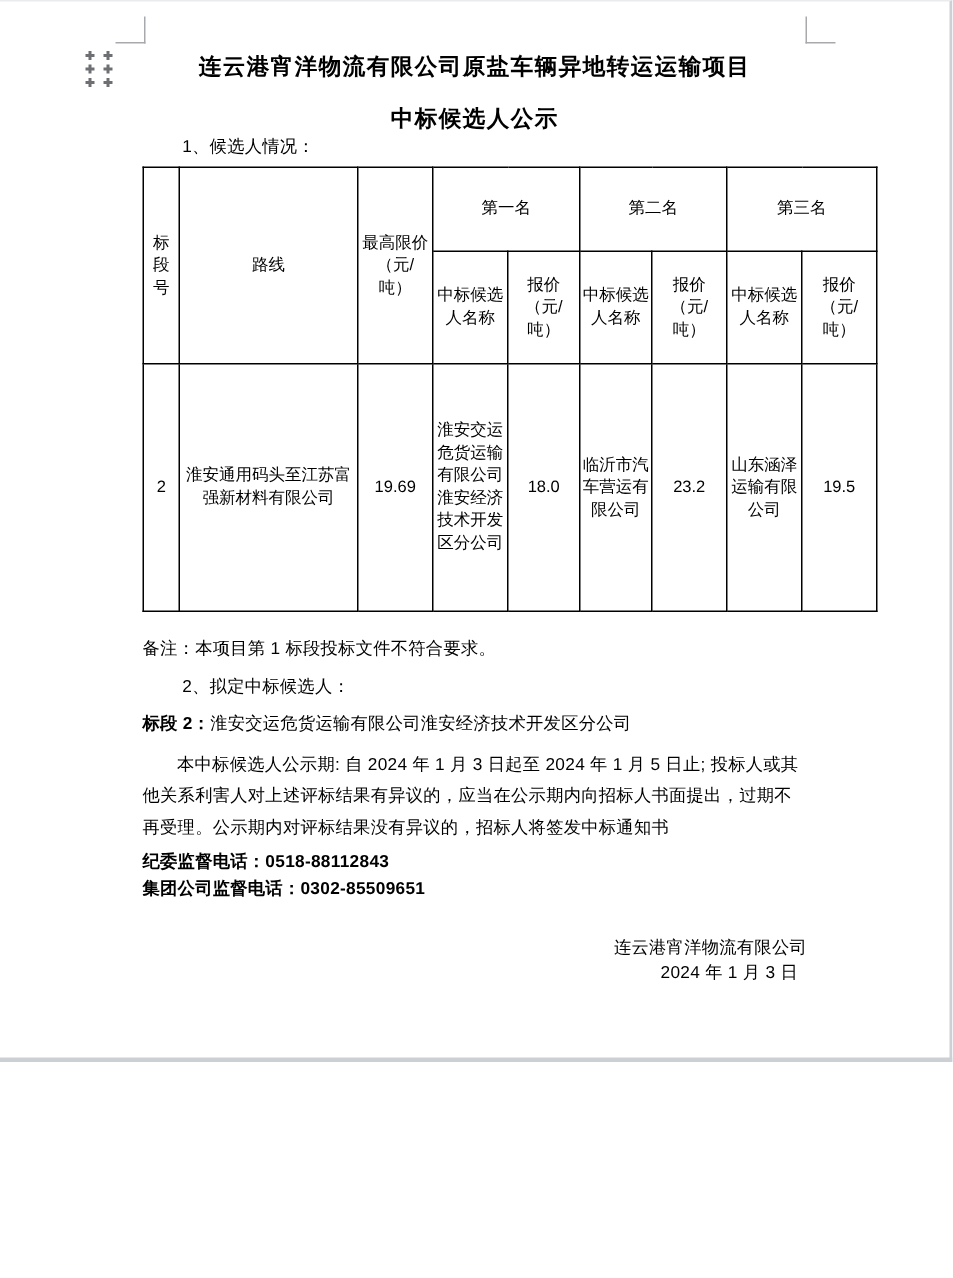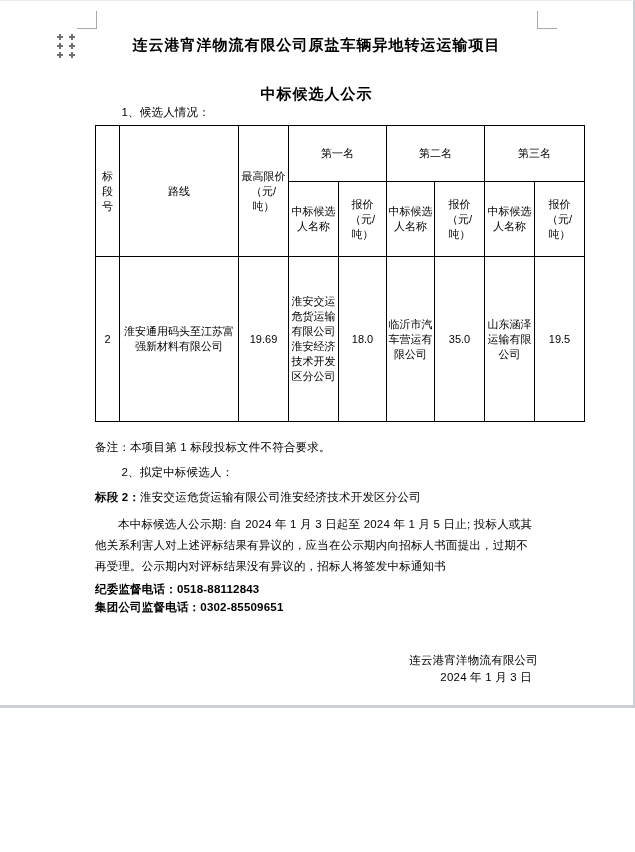--- a/index.html
+++ b/index.html
@@ -17,40 +17,40 @@
   .crop.br { left:538px; top:773px; border-left:1px solid #a7a9ac;  border-top:1px solid #a7a9ac; }
   
   .dots { position:absolute; left:57px; top:33px; display:grid;
           grid-template-columns:repeat(2,6px); grid-auto-rows:6px; column-gap:6px; row-gap:3px; }
   .dots i { display:block; width:6px; height:6px;
             background:
               linear-gradient(#6d6f72,#6d6f72) center/6px 2px no-repeat,
               linear-gradient(#6d6f72,#6d6f72) center/2px 6px no-repeat; }
   .content { position:absolute; left:95px; top:28px; width:443px; }
   .title { text-align:center; font-weight:bold; font-size:15px; line-height:20px; margin:6px 0 0 0; letter-spacing:1px; }
-  .title2 { margin-top:29px;font-family:Liberation Serif, serif; }
+  .title2 { margin-top:15px;font-family:Liberation Serif, serif; }
   p { margin:0; font-size:11.5px; line-height:17px; letter-spacing:0.2px; }
   .para1 { margin-top:22px; text-indent:2em; }
   .list-item { text-indent:2.3em; }
   .list1 { margin-top:0; }
   table { border-collapse:collapse; table-layout:fixed; width:489px; margin-top:4px;
           font-size:11px; }
   th,td { border:1px solid #000; text-align:center; vertical-align:middle;
           padding:14px 1px; line-height:15px; word-break:break-all; font-weight:normal; }
   thead tr.r1 th { height:27px; }
   thead tr.r2 th { height:46px; }
   tbody td { height:136px; }
   .note { margin-top:17px; }
   .list2 { margin-top:8px; }
   .bid { margin-top:8px; }
   .bid .lbl { font-weight:bold;text-align:center; }
   .publicity { margin-top:8px; line-height:21px; text-indent:2em; }
   .phone { margin-top:4px; font-weight:bold; line-height:17.5px; }
   .phone + .phone { margin-top:0; }
-  .sign { margin-top:36px; text-align:right; }
+  .sign { margin-top:22px; text-align:right; }
   .sign .date { padding-right:6px; }
 </style>
 </head>
 <body>
 
 <div class="page">
 
   <div class="crop tl"></div>
   <div class="crop tr"></div>
   <div class="crop bl"></div>
@@ -103,21 +103,21 @@
         </tr>
       </thead>
       <tbody>
         <tr>
           <td>2</td>
           <td>淮安通用码头至江苏富强新材料有限公司</td>
           <td>19.69</td>
           <td>淮安交运危货运输有限公司淮安经济技术开发区分公司</td>
           <td>18.0</td>
           <td>临沂市汽车营运有限公司</td>
-          <td>35.0</td>
+          <td>23.2</td>
           <td>山东涵泽运输有限公司</td>
           <td>19.5</td>
         </tr>
       </tbody>
     </table>
 
     <p class="note">备注：本项目第 1 标段投标文件不符合要求。</p>
     <p class="list-item list2">2、拟定中标候选人：</p>
 
     <p class="bid"><span class="lbl">标段 2：</span><span>淮安交运危货运输有限公司淮安经济技术开发区分公司</span></p>

